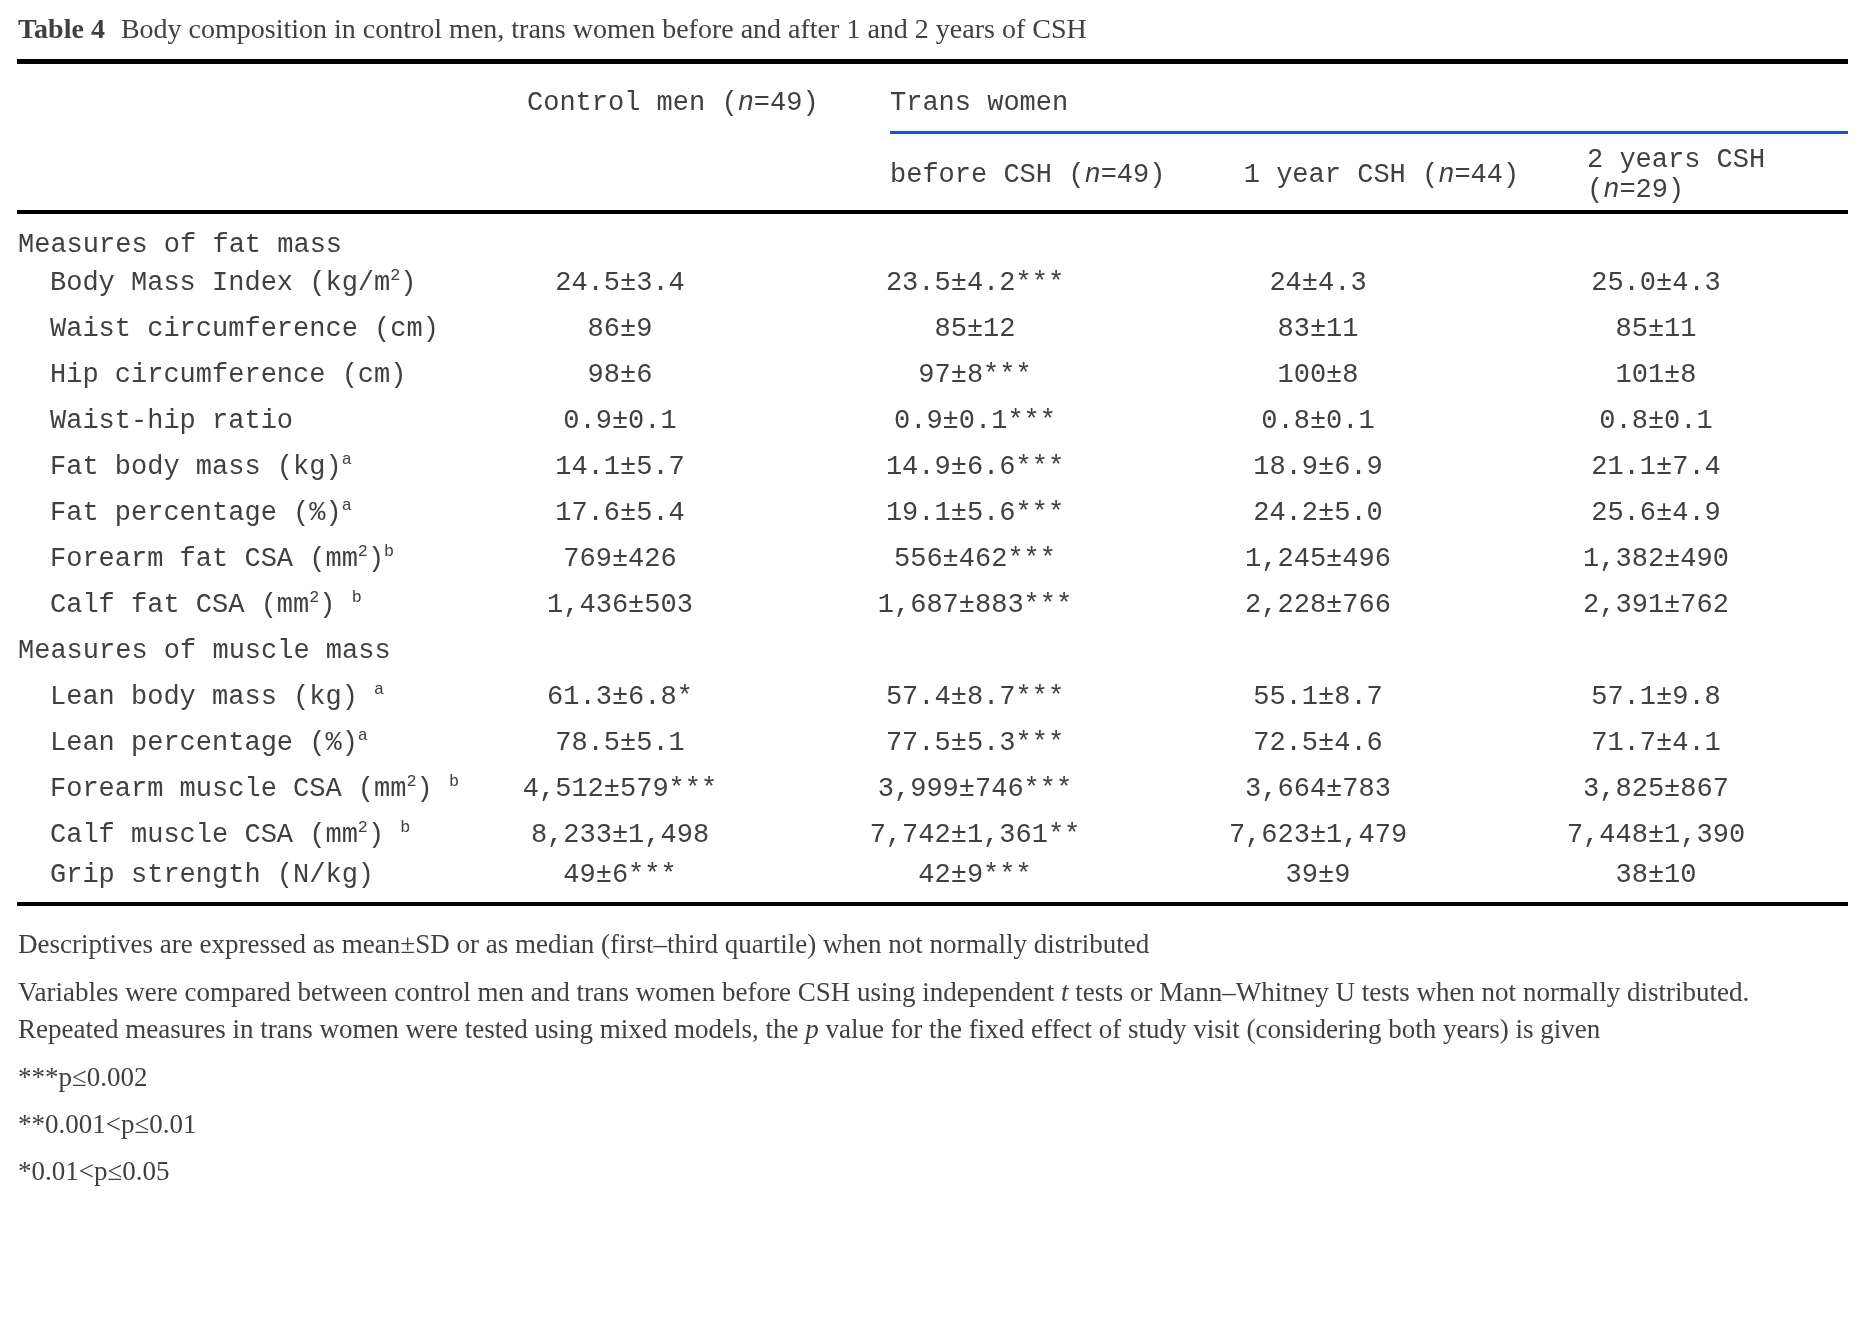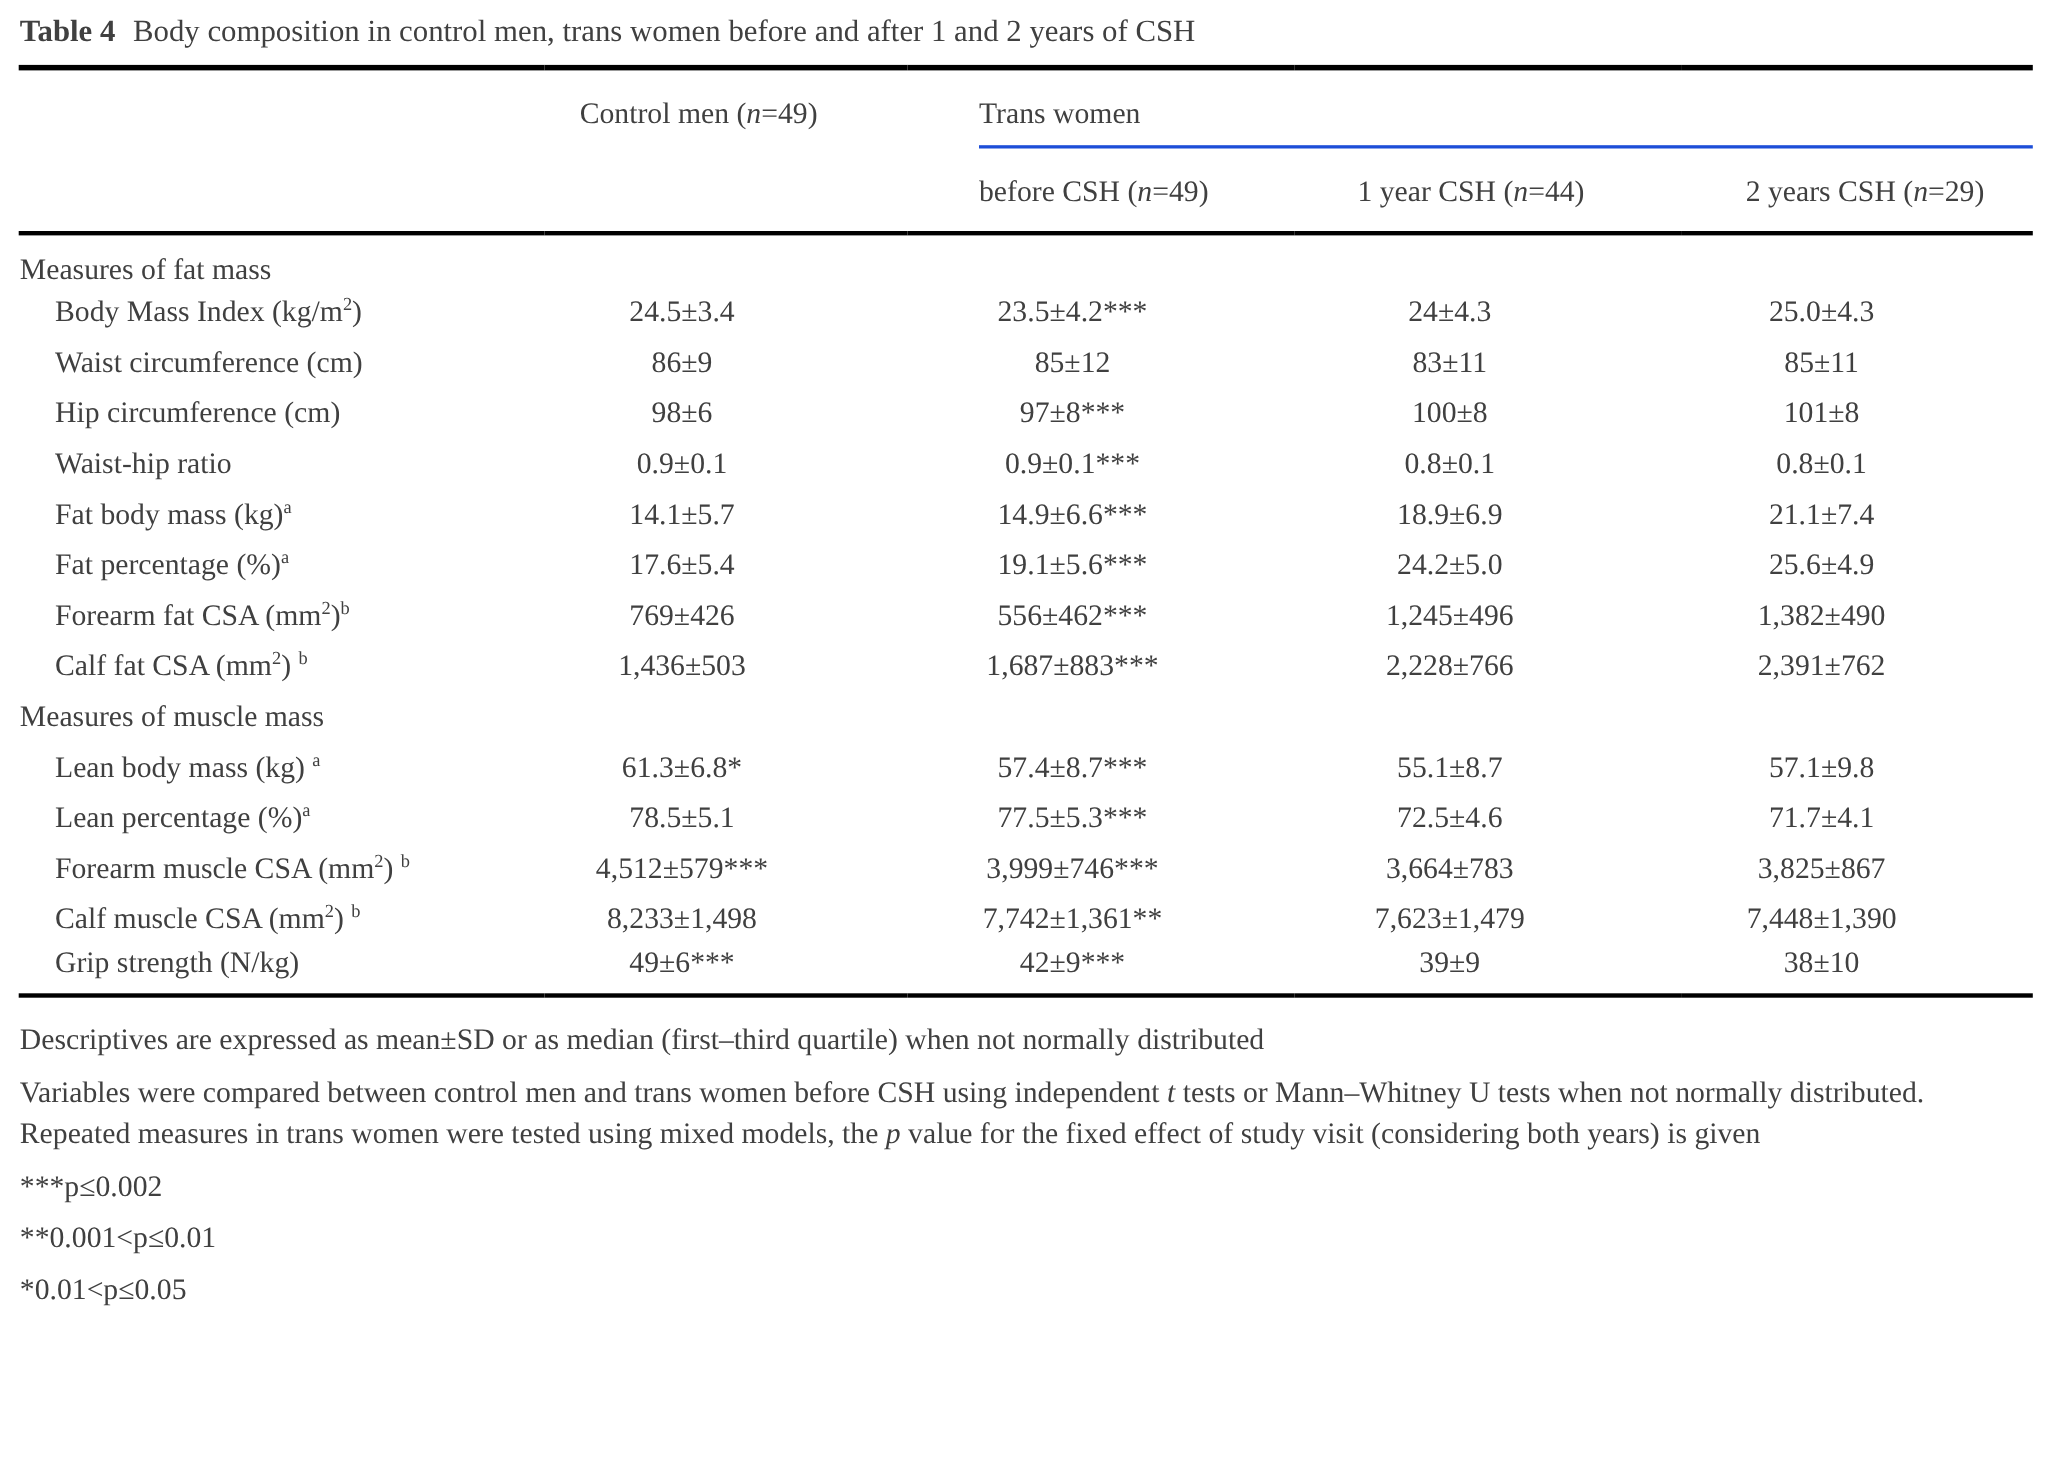--- a/index.html
+++ b/index.html
@@ -20,31 +20,32 @@
   .caption { font-size: 28px; line-height: 34px; padding: 2px 0 13px 1px; }
   .caption .cap-label { font-weight: bold; padding-right: 16px; }
 
   
   table.main {
     border-collapse: collapse;
     table-layout: fixed;
     width: 1831px;
     border-top: 5px solid #000;
     border-bottom: 4px solid #000;
+    font-family: Liberation Mono, monospace;
   }
   thead { border-bottom: 4px solid #000; }
   tr.h1 { height: 78px; }
   tr.h2 { height: 72px; }
   td { vertical-align: middle; font-size: 27px; padding: 0; }
   td.ctrl-h { vertical-align: top; padding: 24px 0 0 32px; }
   td.trans-h { vertical-align: top; padding: 24px 0 0 65px; }
   .trans-inner { border-bottom: 3px solid #1d4ed8; padding-bottom: 13px; width: 100%; }
   td.sub-h { vertical-align: middle; }
   td.sh1 { padding-left: 65px; }
-  td.sh2 { padding-left: 57px; }
+  td.sh2 { padding-left: 57px; text-align: center; }
   td.sh3 { padding-left: 58px; }
 
   tbody tr { height: 46px; }
   tbody tr:first-child td { padding-top: 16px; }
   tbody tr:last-child td { padding-bottom: 10px; }
   td.sec { padding-left: 1px; }
   td.lbl { padding-left: 33px; }
   td.val { text-align: center; }
   td.c1 { padding-right: 80px; }
   td.c2 { padding-right: 52px; }

